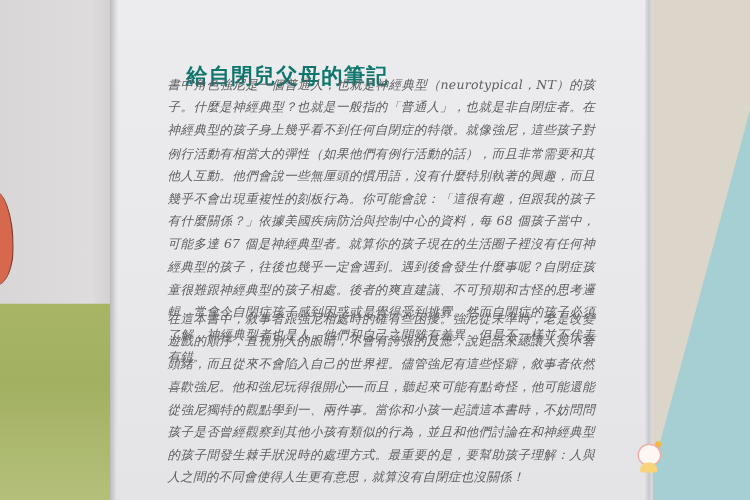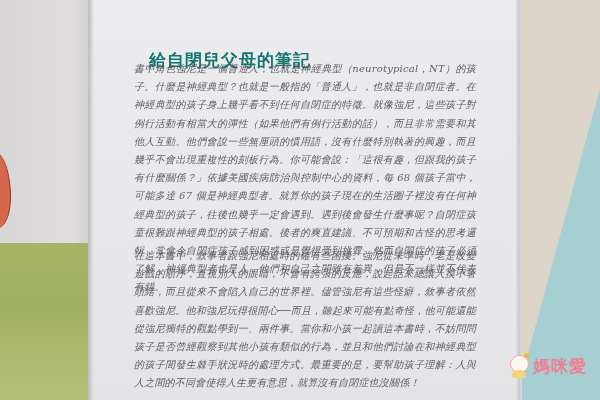--- a/index.html
+++ b/index.html
@@ -94,14 +94,13 @@
 <h1 class="title">給自閉兒父母的筆記</h1>
 <p class="para para1">書中角色強尼是一個普通人，也就是神經典型（neurotypical，NT）的孩子。什麼是神經典型？也就是一般指的「普通人」，也就是非自閉症者。在神經典型的孩子身上幾乎看不到任何自閉症的特徵。就像強尼，這些孩子對例行活動有相當大的彈性（如果他們有例行活動的話），而且非常需要和其他人互動。他們會說一些無厘頭的慣用語，沒有什麼特別執著的興趣，而且幾乎不會出現重複性的刻板行為。你可能會說：「這很有趣，但跟我的孩子有什麼關係？」依據美國疾病防治與控制中心的資料，每 68 個孩子當中，可能多達 67 個是神經典型者。就算你的孩子現在的生活圈子裡沒有任何神經典型的孩子，往後也幾乎一定會遇到。遇到後會發生什麼事呢？自閉症孩童很難跟神經典型的孩子相處。後者的爽直建議、不可預期和古怪的思考邏輯，常會令自閉症孩子感到困惑或是覺得受到挑釁。然而自閉症的孩子必須了解，神經典型者也是人，他們和自己之間雖有差異，但是不一樣並不代表有錯。</p>
 <p class="para para2">在這本書中，敘事者跟強尼相處時的確有些困擾。強尼從未準時，老是改變遊戲的順序，直視別人的眼睛，不會有誇張的反應，說起話來總讓人摸不著頭緒，而且從來不會陷入自己的世界裡。儘管強尼有這些怪癖，敘事者依然喜歡強尼。他和強尼玩得很開心──而且，聽起來可能有點奇怪，他可能還能從強尼獨特的觀點學到一、兩件事。當你和小孩一起讀這本書時，不妨問問孩子是否曾經觀察到其他小孩有類似的行為，並且和他們討論在和神經典型的孩子間發生棘手狀況時的處理方式。最重要的是，要幫助孩子理解：人與人之間的不同會使得人生更有意思，就算沒有自閉症也沒關係！</p>
 
 <div class="watermark">
   <div class="wm-face">
     <div class="dot"></div>
     <div class="head"></div>
     <div class="body"></div>
   </div>
-  <span class="wm-text">媽咪愛</span>
 </div>
 
 </body></html>

